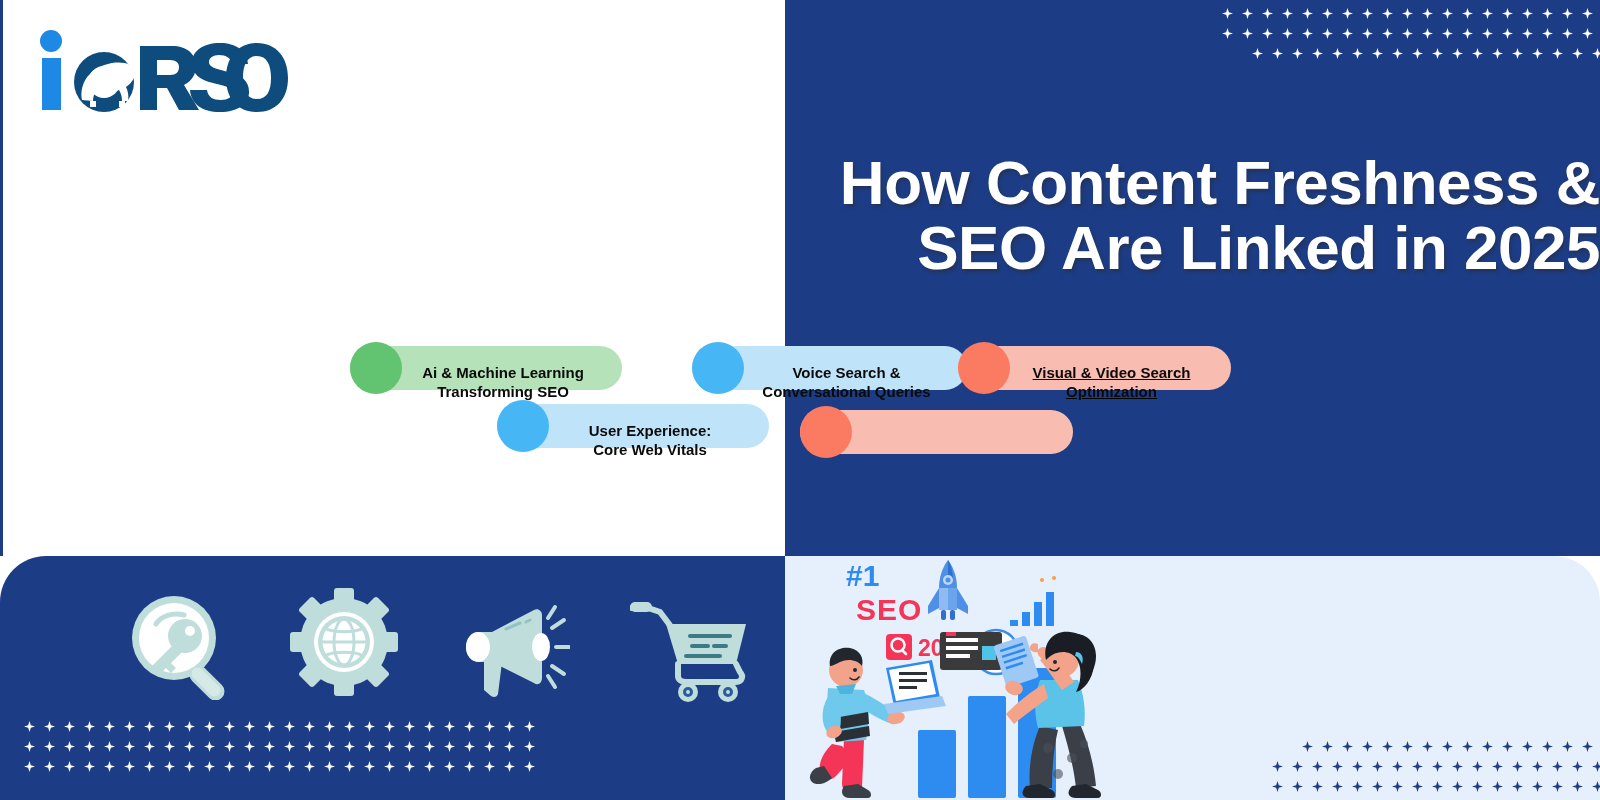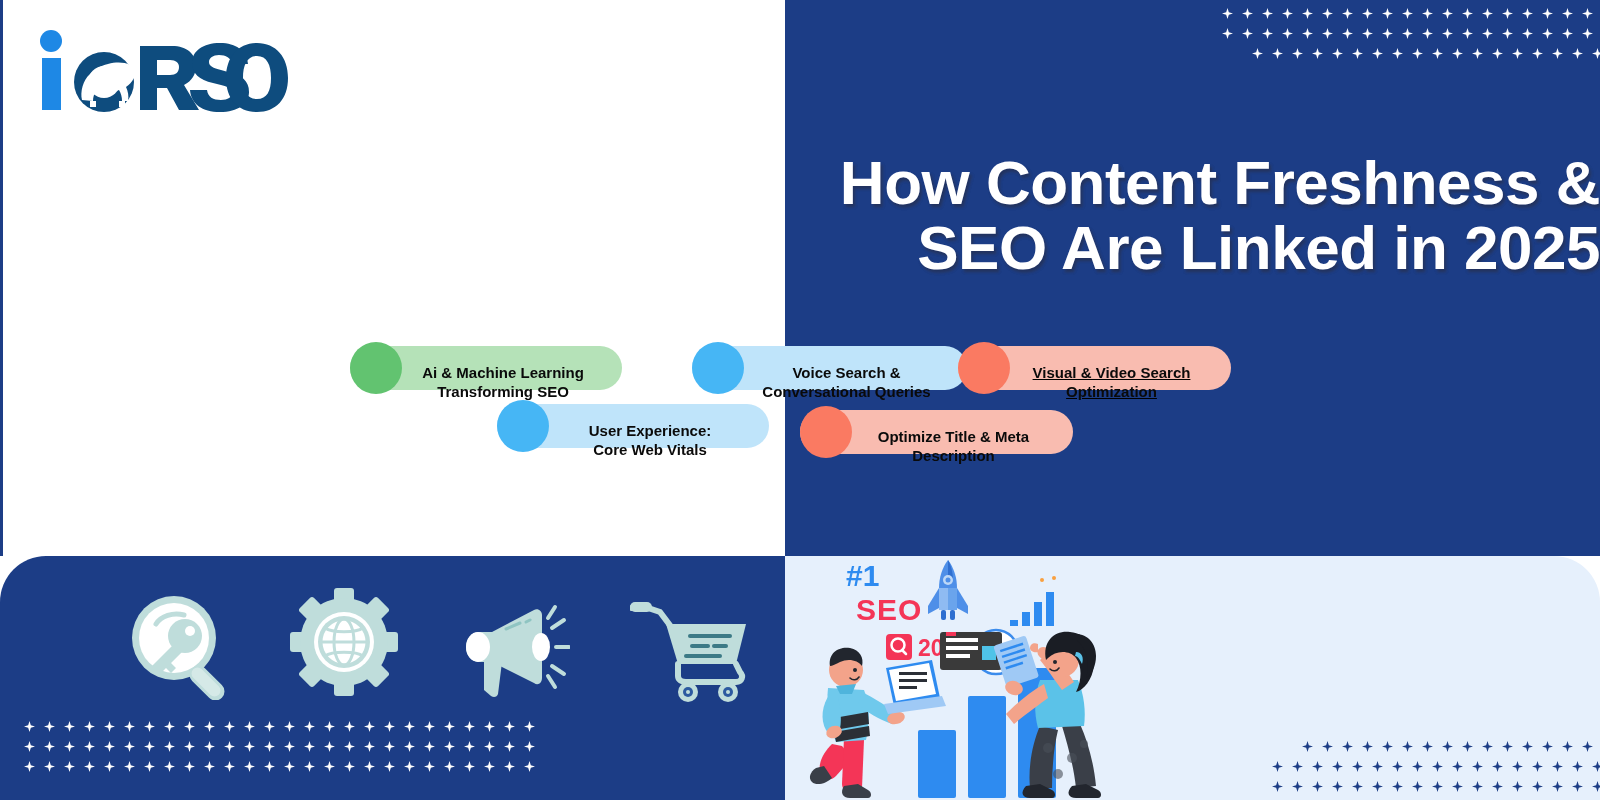--- a/index.html
+++ b/index.html
@@ -428,22 +428,20 @@
   </div>
 
   <div class="pill" id="pill-ux" style="background: rgb(191, 228, 250);">
     <span class="pill-dot" style="background: rgb(70, 182, 245);"></span>
     <span class="pill-label">User Experience:
 Core Web Vitals</span>
   </div>
 
   <div class="pill" id="pill-title" style="background: rgb(249, 188, 176);">
     <span class="pill-dot" style="background: rgb(250, 122, 98);"></span>
-    <span class="pill-label">Optimize Title &amp; Meta
-Description</span>
   </div>
 
   <div class="seo-icon" id="icon-keyword">
     <svg width="108" height="108" viewBox="0 0 108 108" xmlns="http://www.w3.org/2000/svg">
       <circle cx="46" cy="46" r="42" fill="#BFDDDB"></circle>
       <circle cx="46" cy="46" r="35" fill="#ffffff"></circle>
       <path d="M28 32 C33 24 45 20 56 23" stroke="#BFDDDB" stroke-width="5" fill="none" stroke-linecap="round"></path>
       <circle cx="57" cy="44" r="17" fill="#BFDDDB"></circle>
       <circle cx="62" cy="39" r="5" fill="#ffffff"></circle>
       <path d="M46 52 L24 74 L32 82 L38 76 L43 81 L48 76 L43 71 L54 60 Z" fill="#BFDDDB"></path>

